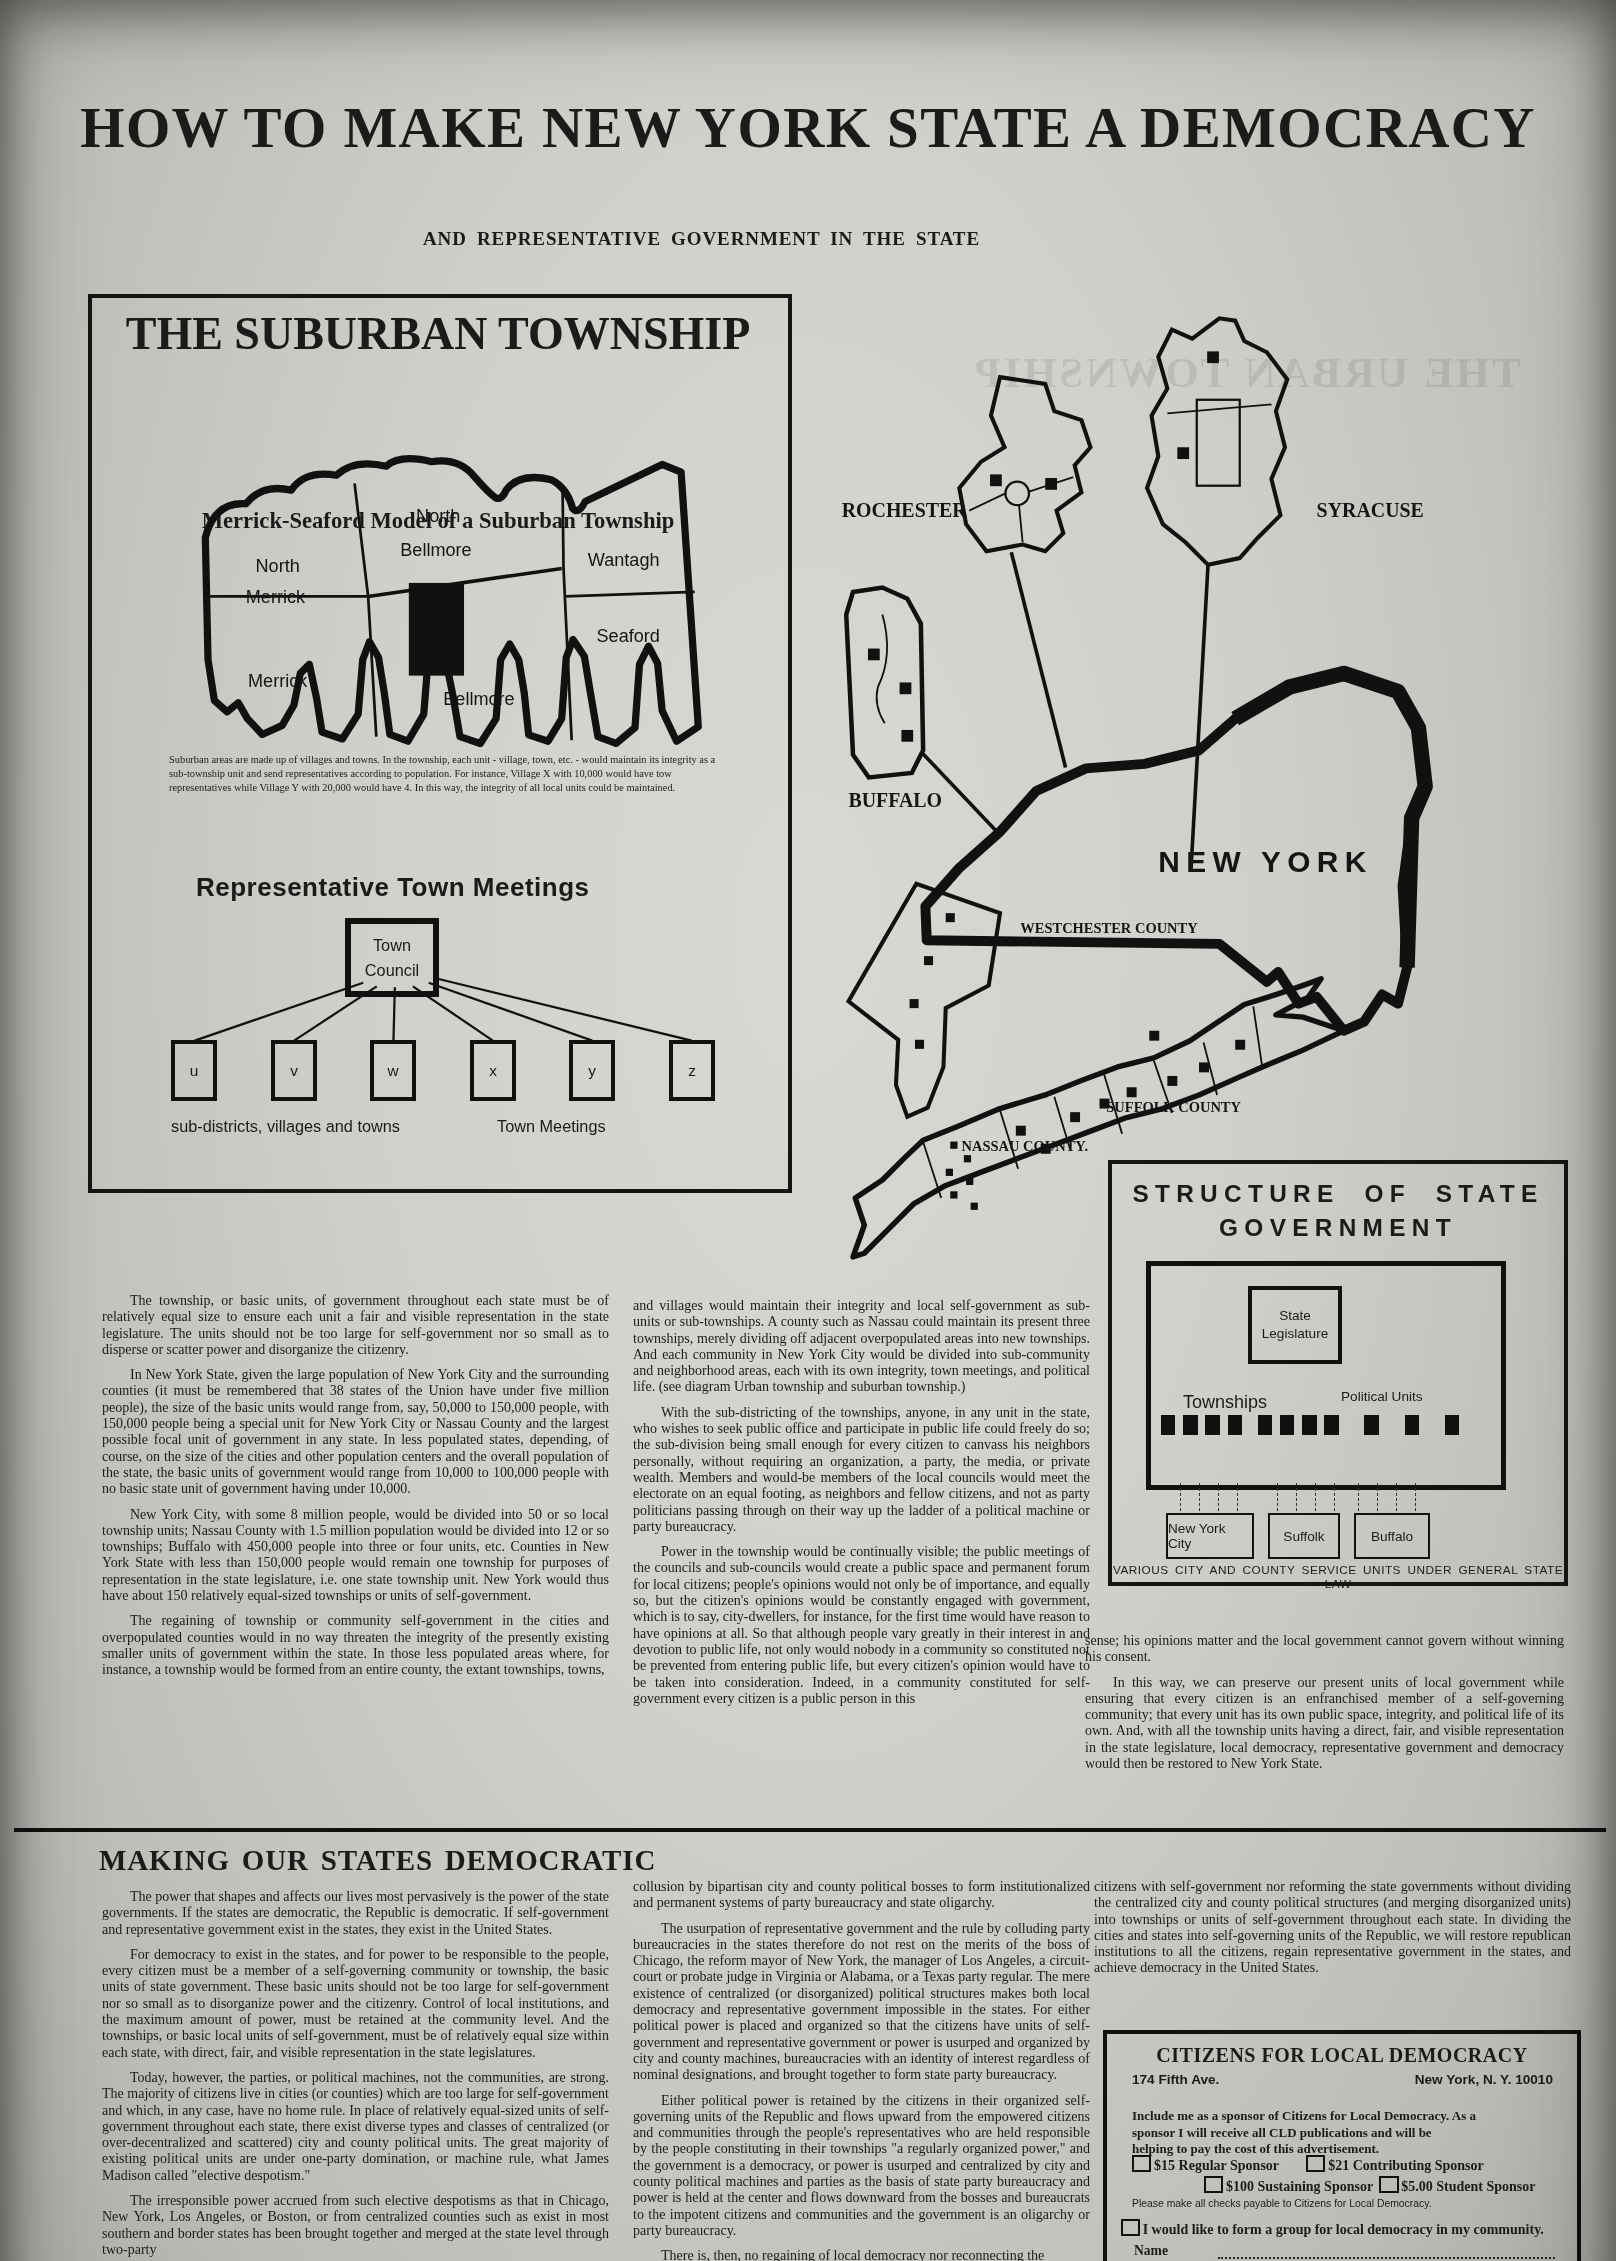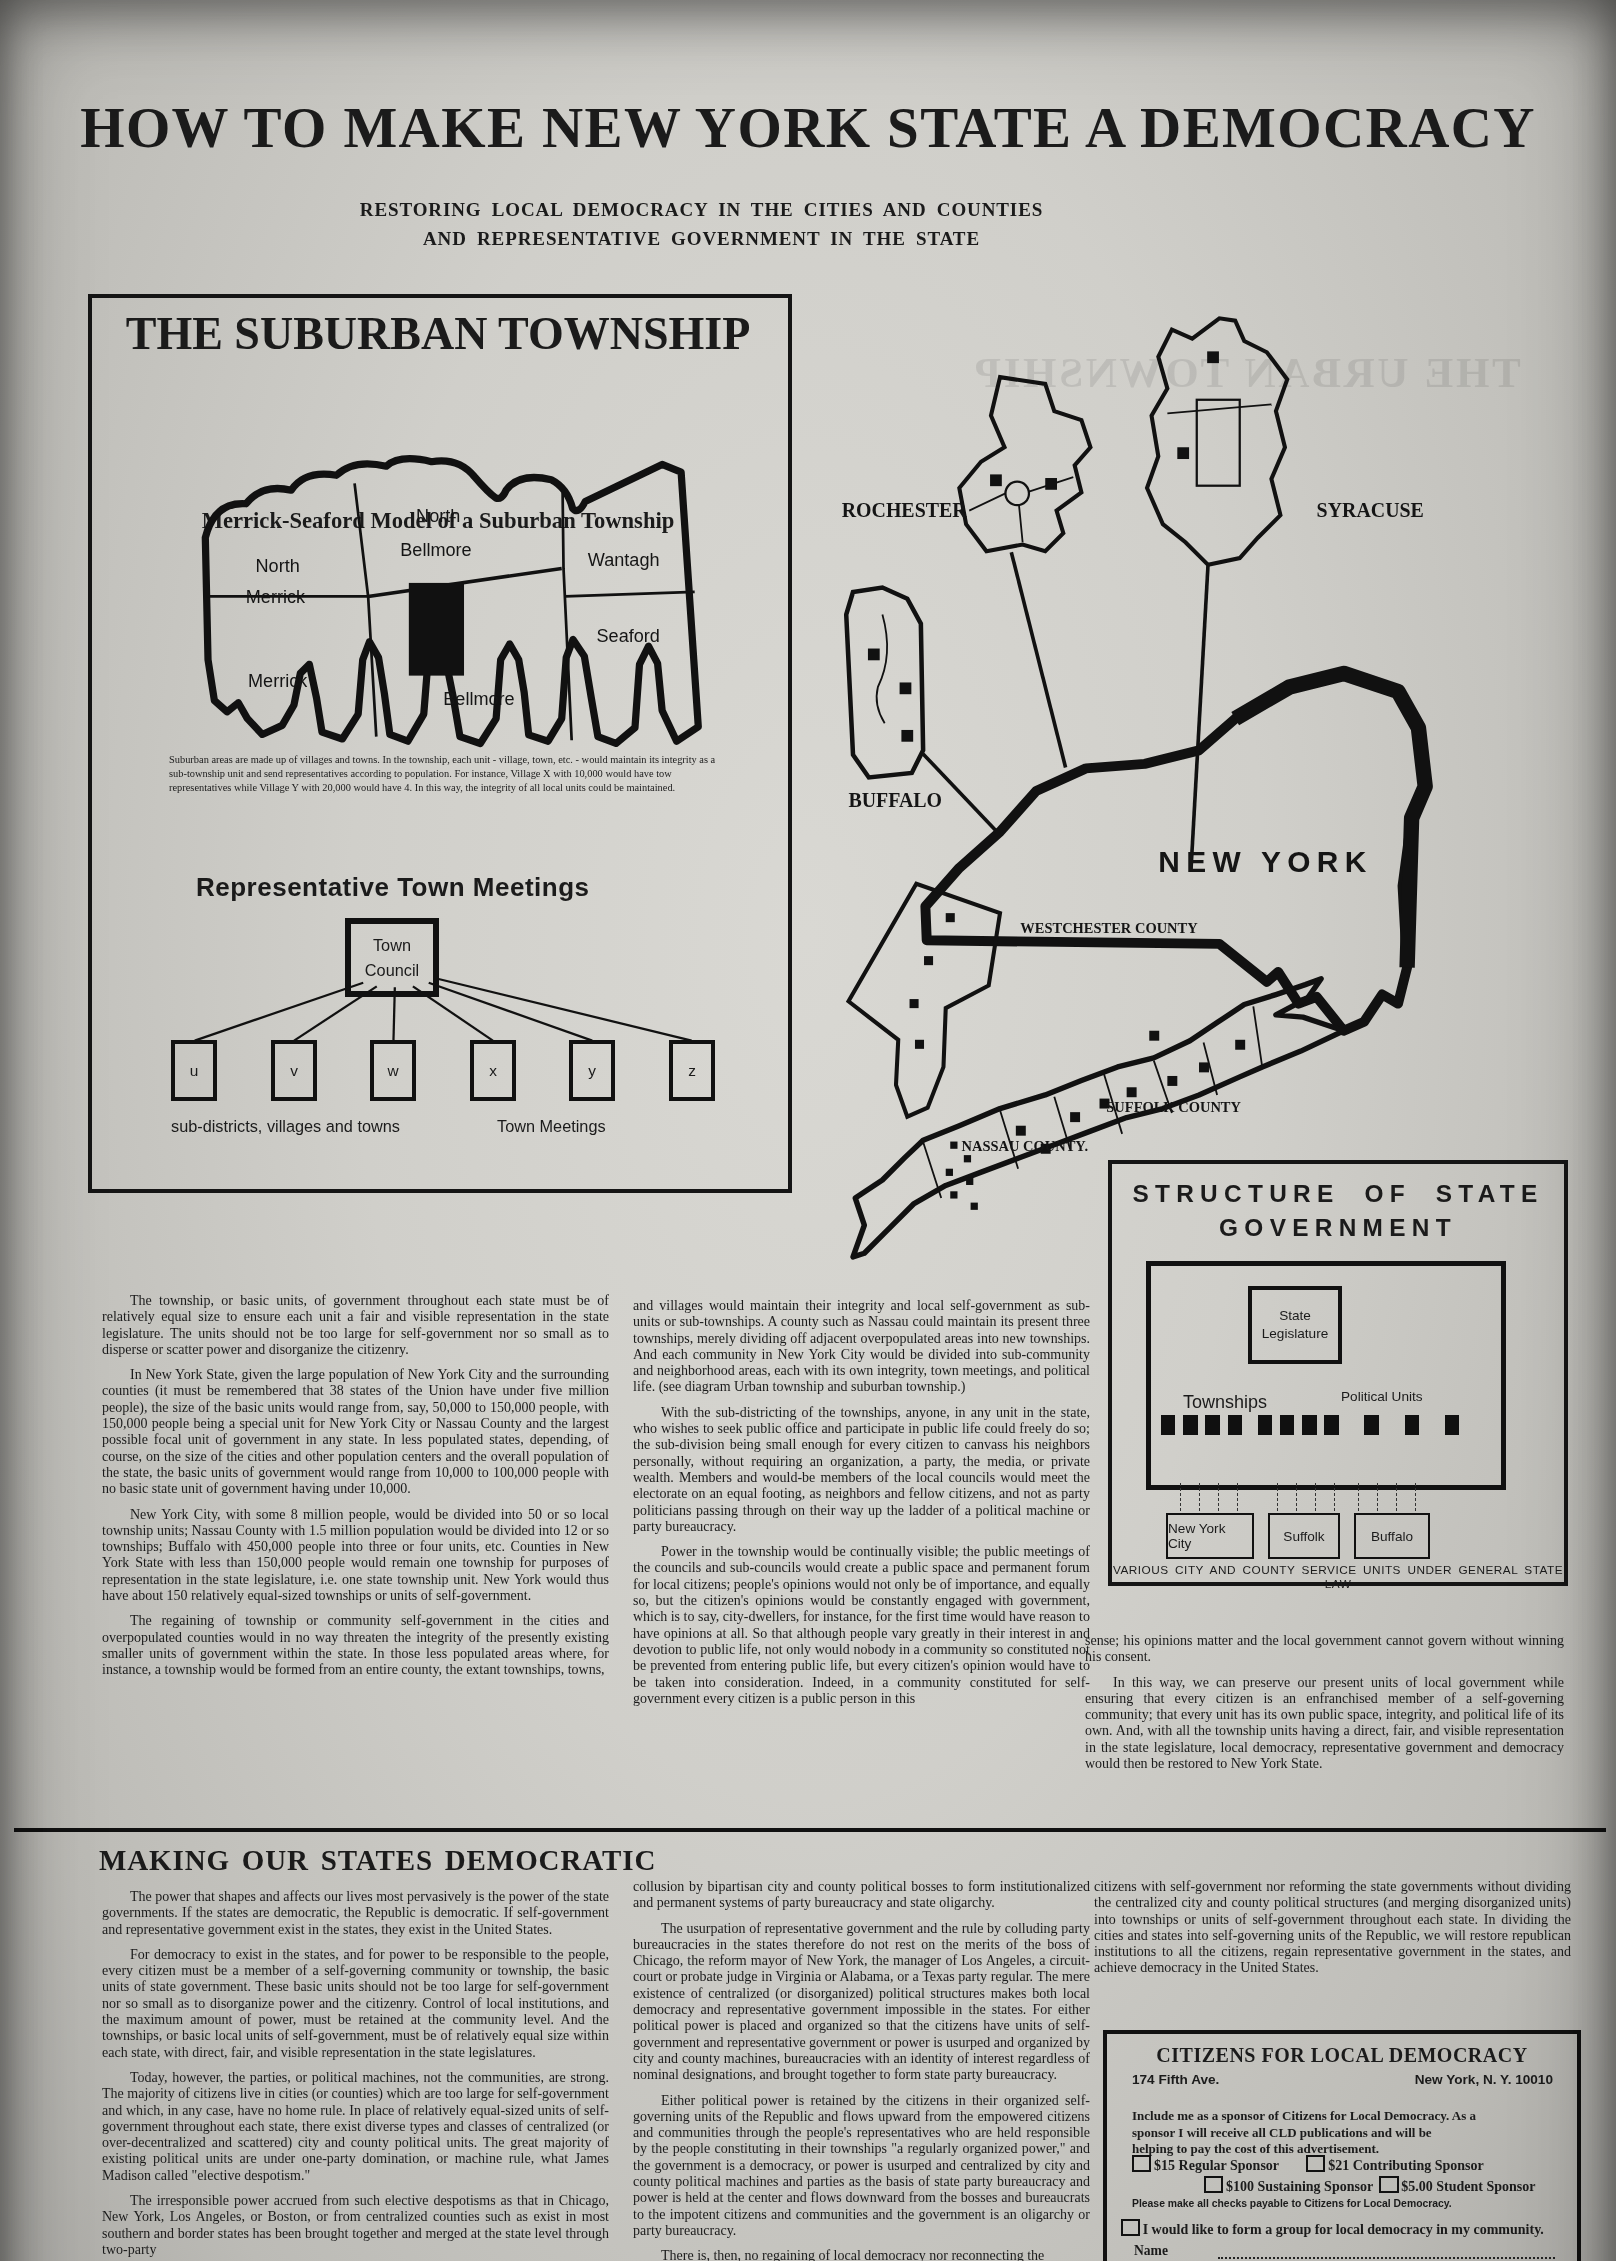--- a/index.html
+++ b/index.html
@@ -52,36 +52,35 @@
   .col p{margin:0 0 9px 0;text-indent:28px;}
   .col p.noind{text-indent:0;}
   .divider{left:13.6px;top:1828px;width:1592px;height:4.1px;background:#111;}
   
   .coupon{left:1103px;top:2030px;width:470px;height:271px;border:4.1px solid #111;font-family:"Liberation Serif",serif;}
   .cp-title{left:0;top:10px;width:470px;font-size:20px;font-weight:bold;letter-spacing:0.5px;}
   .cp-addr{left:25px;top:38px;width:421px;display:flex;justify-content:space-between;font-size:13.6px;font-weight:bold;font-family:"Liberation Sans",sans-serif;}
   .cp-intro{left:25px;top:61px;width:344px;font-size:13px;line-height:16.7px;font-weight:bold;text-align:left;}
   .cp-row1{left:25px;top:121px;width:434px;font-size:14px;font-weight:bold;display:flex;gap:27px;}
   .cp-row2{left:97px;top:142px;width:371px;font-size:14px;font-weight:bold;display:flex;gap:6px;}
-  .cp-note{left:25px;top:164px;width:421px;font-size:10.4px;font-weight:bold;font-family:"Liberation Sans",sans-serif;}
+  .cp-note{left:25px;top:164px;width:421px;font-size:10.4px;font-weight:normal;font-family:"Liberation Sans",sans-serif;}
   .cp-group{left:13.6px;top:185px;width:443px;font-size:14px;font-weight:bold;}
   .cb{display:inline-block;width:15.4px;height:12.7px;border:2.3px solid #111;margin-right:2.7px;vertical-align:-1.4px;}
   .fld{left:27px;width:421px;display:flex;align-items:flex-end;font-size:13.6px;font-weight:bold;gap:44px;}
   .dots{flex:1;border-bottom:2.3px dotted #222;height:13.6px;margin-left:6.3px;}
   svg text{fill:#151515;}
 </style>
 </head>
 <body>
 
 <div id="page">
 
   <div class="abs ghost serif" style="left:972px;top:348px;font-size:43px;letter-spacing:2.7px;">THE URBAN TOWNSHIP</div>
 
   <div class="abs main-title center serif">HOW TO MAKE NEW YORK STATE A DEMOCRACY</div>
-  <div class="abs sub1 center serif">RESTORING LOCAL DEMOCRACY IN THE CITIES AND COUNTIES</div>
   <div class="abs sub2 center serif">AND REPRESENTATIVE GOVERNMENT IN THE STATE</div>
 
   <div class="abs sub-box">
     <div class="abs sb-title center serif">THE SUBURBAN TOWNSHIP</div>
     <div class="abs sb-sub center serif">Merrick-Seaford Model of a Suburban Township</div>
 
     <svg class="abs" style="left:50px;top:149px;" width="597" height="308" viewBox="0 0 1320 680">
       <path d="M140 200 Q160 120 230 125 Q265 80 330 95 Q360 50 430 62 Q468 25 540 42 Q570 15 640 32 Q700 22 735 65 Q765 100 782 112 Q795 118 805 95 Q835 55 905 72 Q940 90 952 135 Q965 150 980 120 L1150 38 L1192 55 L1230 618 L1182 650 L1150 582 L1140 478 L1120 440 L1100 480 L1090 620 L1048 655 L1008 640 L993 552 L978 462 L953 425 L938 465 L928 600 L898 650 L855 636 L845 542 L833 470 L813 435 L793 470 L783 600 L748 655 L703 640 L688 552 L670 462 L648 425 L633 465 L623 590 L588 650 L548 635 L536 545 L523 465 L503 430 L488 470 L478 590 L443 645 L398 630 L386 555 L370 480 L350 500 L336 570 L310 615 L266 635 L233 600 L213 565 L188 585 L160 560 L146 470 Z" fill="none" stroke="#111" stroke-width="16" stroke-linejoin="round"></path>
       <path d="M470 80 L500 330 L518 640" fill="none" stroke="#111" stroke-width="6"></path>
       <path d="M142 330 L500 330" fill="none" stroke="#111" stroke-width="6"></path>

